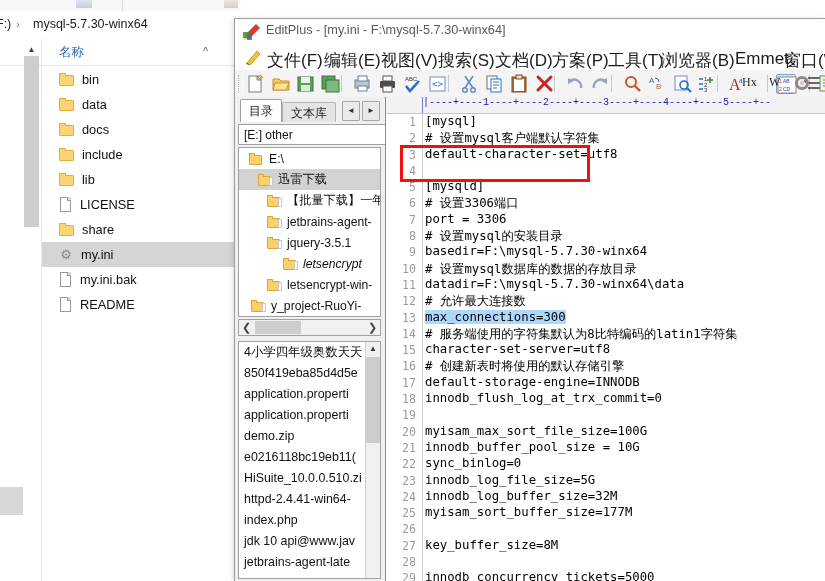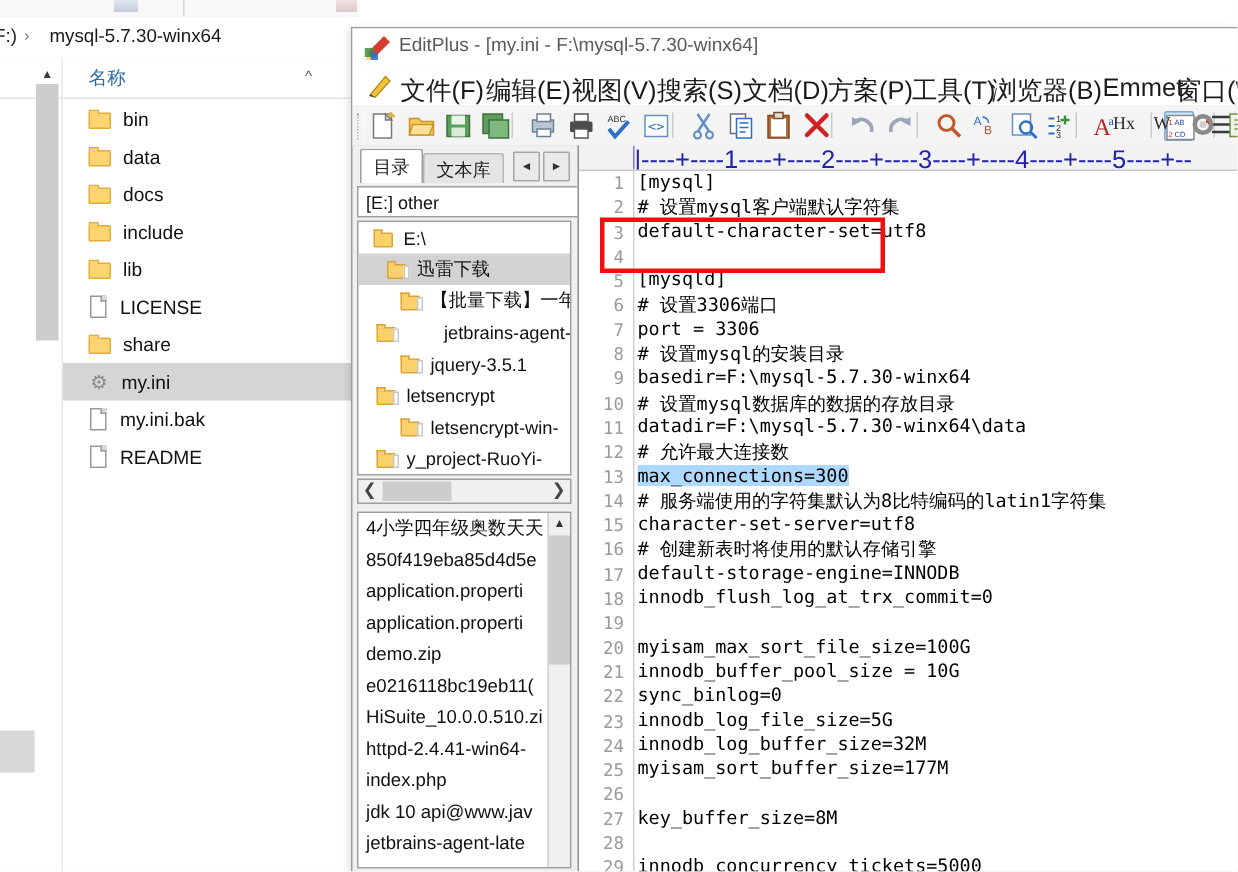--- a/index.html
+++ b/index.html
@@ -100,21 +100,21 @@
 
   .dock-files { position:absolute; left:2px; top:244px; width:143px; height:238px; background:#fff; border:1px solid #a0a0a0; box-sizing:border-box; overflow:hidden;}
   .frow { height:21px; line-height:21px; font-size:12.4px; color:#111; padding-left:5px; white-space:nowrap; overflow:hidden;}
   .dock-files-sb { position:absolute; right:0; top:0; width:15px; height:236px; background:#f0f0f0; border-left:1px solid #cfcfcf; box-sizing:border-box;}
   .dock-files-sb .up { height:14px; text-align:center; line-height:14px; font-size:8px; color:#333;}
   .dock-files-sb .thumb { position:absolute; left:0; top:15px; width:14px; height:86px; background:#cdcdcd;}
 
   
   .ep-editor { position:absolute; left:150px; top:78px; right:0; bottom:0; background:#ffffff; border-left:1px solid #8d8d8d; box-sizing:border-box;}
   .ruler { position:absolute; left:0; top:0; width:100%; height:16px; background:#f2f2f2; border-bottom:1px solid #c8c8c8;
-      font-family:Liberation Sans, sans-serif; font-size:17px; color:#2222aa; white-space:pre; overflow:hidden;}
+      font-family:Liberation Mono, monospace; font-size:10px; color:#2222aa; white-space:pre; overflow:hidden;}
   .ruler .rtext { position:absolute; left:37px; top:0px; letter-spacing:0px; }
   .ruler .rsplit { position:absolute; left:36px; top:0; width:1px; height:16px; background:#7e7ec8; }
 
   .code { position:absolute; left:0; top:17px; right:0; bottom:0; overflow:hidden; }
   .cline { position:relative; height:16.3px; white-space:pre; font-family:"DejaVu Sans Mono", monospace; font-size:12.3px; color:#000; }
   .cline .ln { position:absolute; left:0; width:30px; text-align:right; color:#9b9b9b; font-size:11.6px; top:1px;}
   .cline .ct { position:absolute; left:39px; top:0; }
   .cline .ct .sel { background:#add8ff; }
   .gutter-line { position:absolute; left:36px; top:0; width:1px; height:100%; background:#d0d0d0; }
 
@@ -365,33 +365,33 @@
               <span class="dog"></span>
             </span>
             <span class="tlabel">迅雷下载</span>
           </div>
           <div class="trow" style="padding-left: 28px;">
             <span class="ico-folder-sm">
               <span class="dog"></span>
             </span>
             <span class="tlabel">【批量下载】一年</span>
           </div>
-          <div class="trow" style="padding-left: 12px; gap: 25px;">
+          <div class="trow" style="padding-left: 28px;">
             <span class="ico-folder-sm">
               <span class="dog"></span>
             </span>
             <span class="tlabel">jetbrains-agent-</span>
           </div>
           <div class="trow" style="padding-left: 28px;">
             <span class="ico-folder-sm">
               <span class="dog"></span>
             </span>
             <span class="tlabel">jquery-3.5.1</span>
           </div>
-          <div class="trow" style="padding-left: 12px;">
+          <div class="trow" style="padding-left: 44px; font-style: italic;">
             <span class="ico-folder-sm">
               <span class="dog"></span>
             </span>
             <span class="tlabel">letsencrypt</span>
           </div>
           <div class="trow" style="padding-left: 28px;">
             <span class="ico-folder-sm">
               <span class="dog"></span>
             </span>
             <span class="tlabel">letsencrypt-win-</span>

